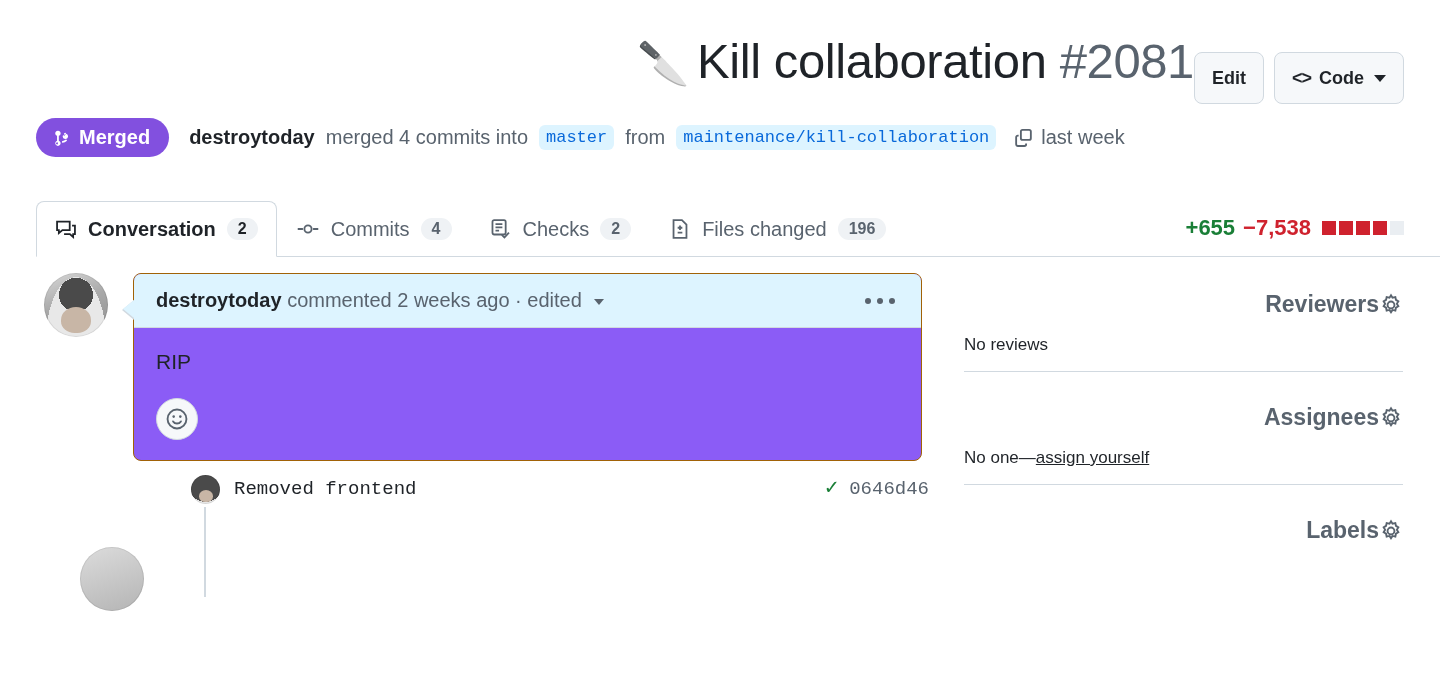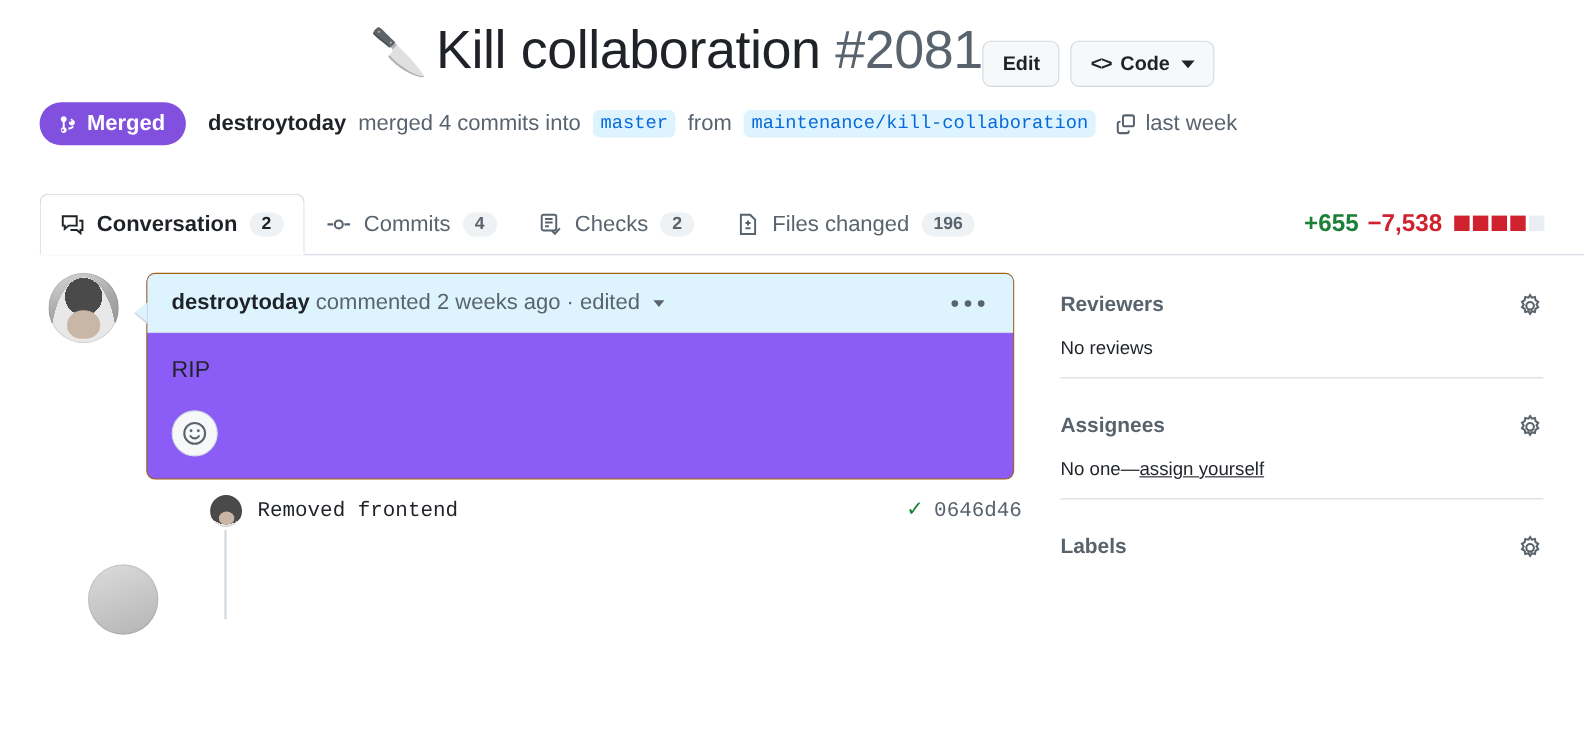--- a/index.html
+++ b/index.html
@@ -7,34 +7,34 @@
     width: 1440px; height: 673px;
     background: #ffffff;
     font-family: "Liberation Sans", sans-serif;
     color: #1f2328;
     overflow: hidden;
   }
   .page { position: relative; width: 1440px; height: 673px; padding: 0 36px; }
 
   
   .title-row {
-    display: flex; align-items: flex-start; justify-content: center;
-    padding-top: 15px;
+    display: flex; align-items: flex-start; justify-content: flex-end;
+    padding-top: 30px;
   }
   .pr-title {
     font-size: 49px; line-height: 62px; font-weight: 400; letter-spacing: -0.4px;
     white-space: nowrap;
   }
   .pr-title .emoji { font-size: 42px; margin-right: 8px; }
   .pr-number { color: #59636e; }
 
   .title-actions { display: flex; gap: 10px; padding-top: 22px; }
   .btn {
     display: inline-flex; align-items: center; gap: 8px;
-    height: 42px; padding: 0 17px;
+    height: 52px; padding: 0 17px;
     border: 1px solid #d1d9e0; border-radius: 8px;
     background: #f6f8fa; color: #1f2328;
     font-size: 18px; font-weight: 600; font-family: inherit;
     cursor: pointer; white-space: nowrap;
   }
   .code-icon { font-size: 18px; font-weight: 700; letter-spacing: -1px; }
   .caret {
     width: 0; height: 0; border-left: 6px solid transparent;
     border-right: 6px solid transparent; border-top: 7px solid #1f2328;
     margin-left: 2px;
@@ -196,22 +196,22 @@
     position: absolute; left: 44px; bottom: -34px;
     width: 64px; height: 64px; border-radius: 50%;
     background: linear-gradient(160deg, #dcdcdc, #b4b4b4);
     box-shadow: inset 0 0 0 1px rgba(0,0,0,.08);
   }
 
   
   .side-sec { padding: 0 0 16px 0; }
   .side-sec + .side-sec { border-top: 1px solid #d1d9e0; padding-top: 32px; }
   .side-head {
-    display: flex; align-items: center; justify-content: space-between;
-    font-size: 19px; font-weight: 700; color: #59636e;
+    display: flex; align-items: center; justify-content: flex-end;
+    font-size: 23px; font-weight: 700; color: #59636e;
   }
   .side-val { margin-top: 17px; font-size: 17px; color: #1f2328; }
   .link-underline { text-decoration: underline; color: #1f2328; cursor: pointer; }
   .gear { cursor: pointer; display: block; }
 </style>
 </head>
 <body>
 
 <div class="page">
 

